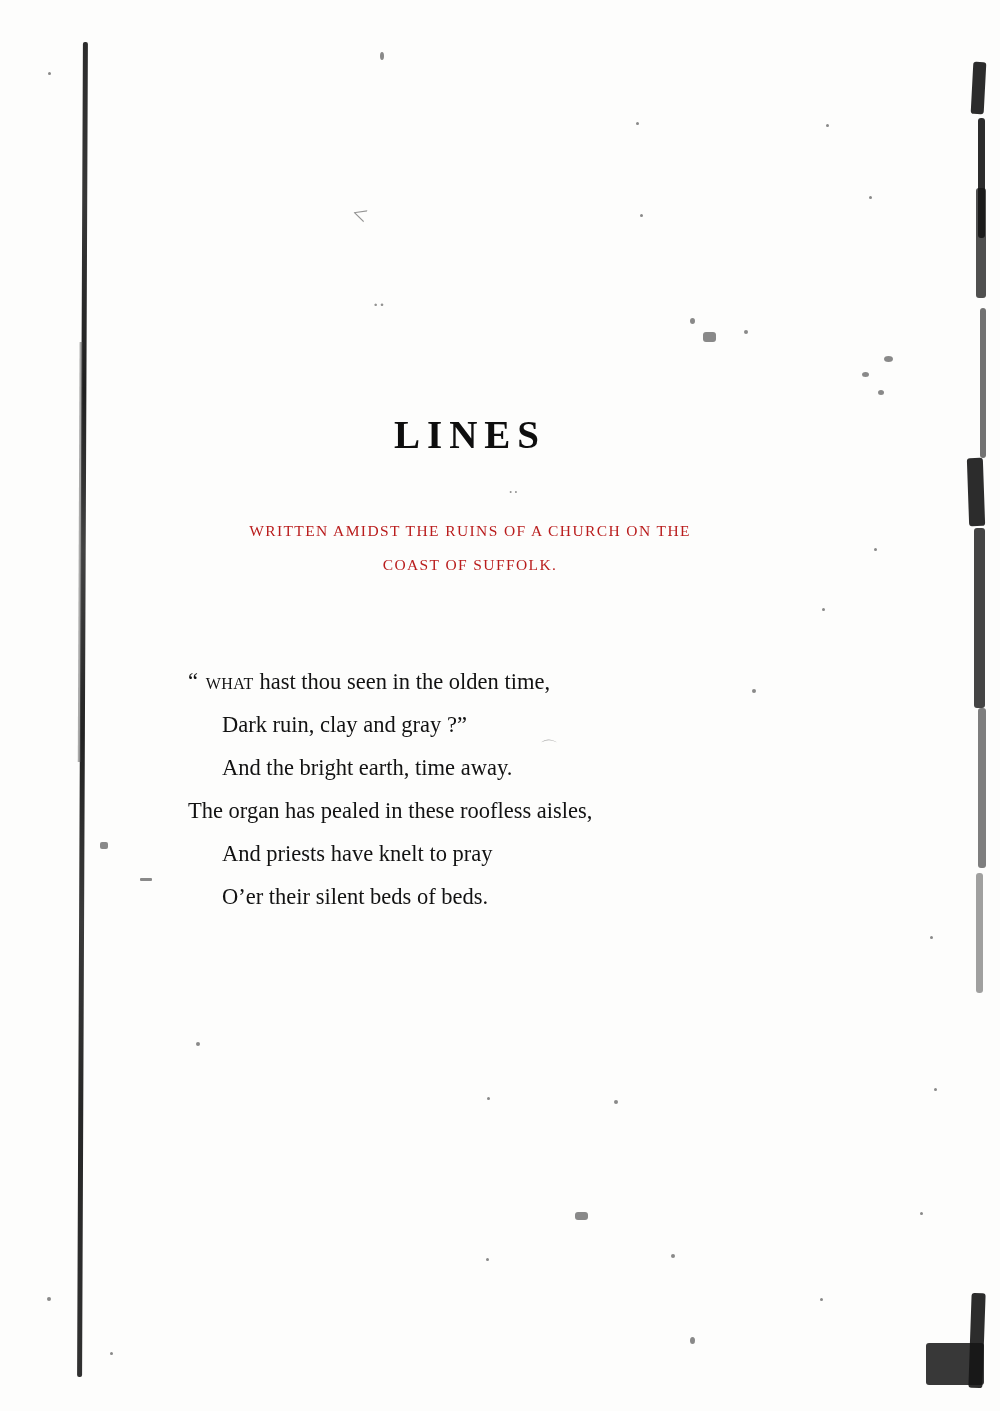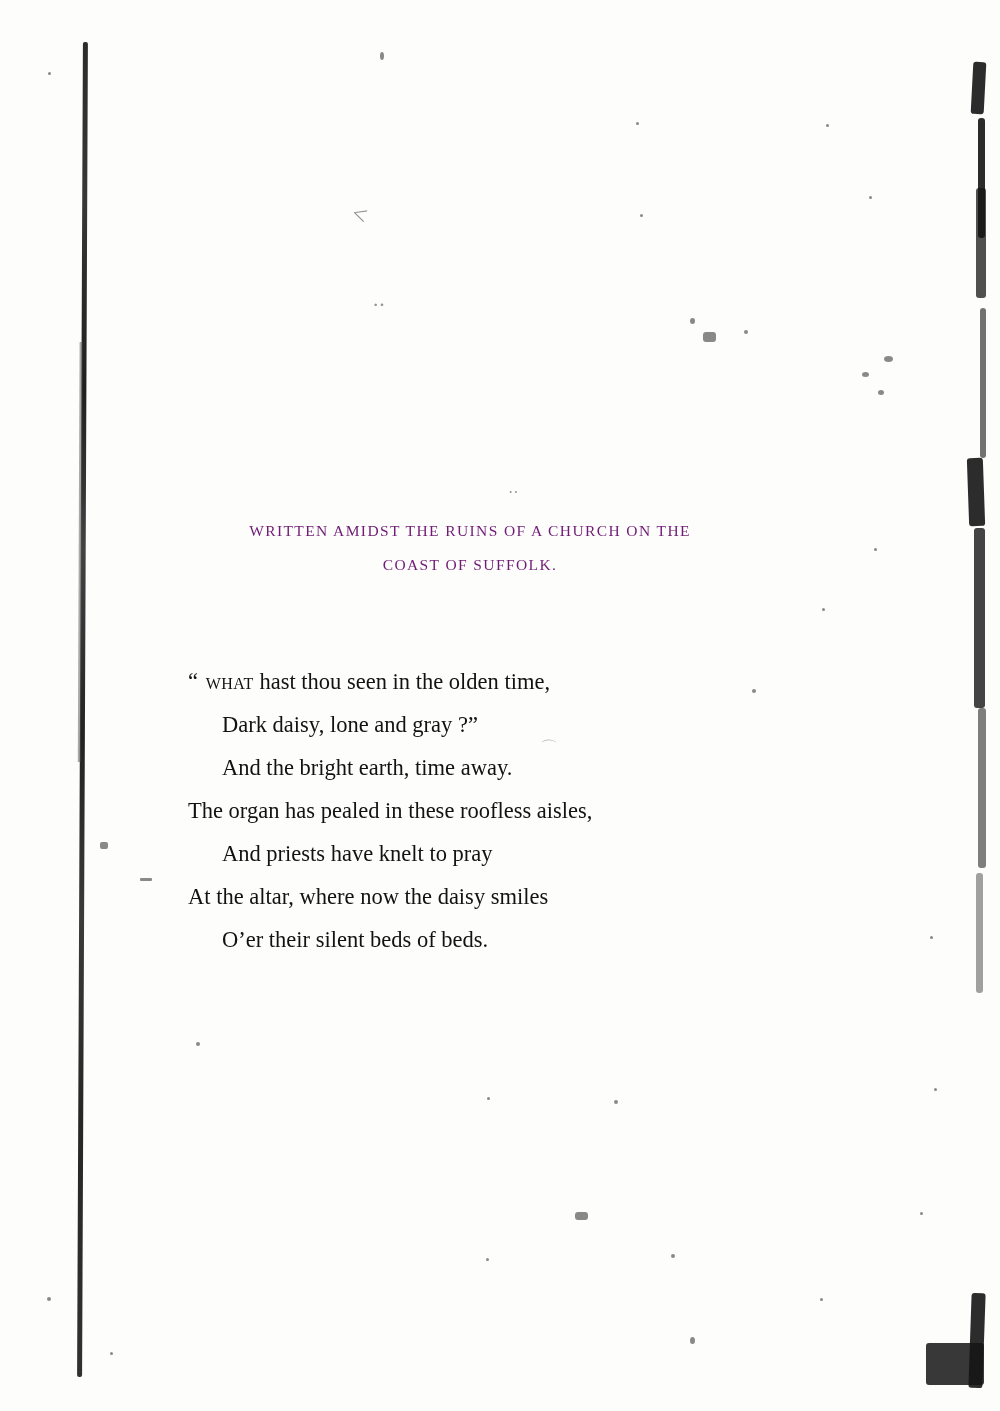--- a/index.html
+++ b/index.html
@@ -102,21 +102,21 @@
   }
   .subtitle {
     position: absolute;
     top: 514px;
     left: 0;
     width: 640px;
     text-align: center;
     font-size: 15.5px;
     letter-spacing: 1.4px;
     line-height: 34px;
-    color: #701a75;
+    color: #b91c1c;
     font-variant: small-caps;
     text-transform: uppercase;
   }
   .subtitle .ln { display: block; }
 
   .stanza {
     position: absolute;
     top: 660px;
     left: 38px;
     width: 600px;
@@ -187,30 +187,30 @@
   <div class="speck" style="left:920px; top:1212px; width:3px; height:3px;"></div>
   <div class="speck" style="left:934px; top:1088px; width:3px; height:3px;"></div>
   <div class="speck" style="left:930px; top:936px; width:3px; height:3px;"></div>
   <div class="smudge" style="left:352px; top:200px; font-size:26px; transform:rotate(18deg);">&lt;</div>
   <div class="smudge" style="left:372px; top:292px; font-size:22px;">·∙</div>
   <div class="smudge" style="left:508px; top:484px; font-size:16px;">··</div>
   <div class="smudge" style="left:540px; top:736px; font-size:18px; opacity:0.35;">⌒</div>
 
   <div class="content">
 
+    <h1 class="poem-title">LINES</h1>
 
     <div class="subtitle">
       <span class="ln">WRITTEN AMIDST THE RUINS OF A CHURCH ON THE</span>
       <span class="ln">COAST OF SUFFOLK.</span>
     </div>
 
     <div class="stanza">
       <div class="line"><span class="qmark">“ </span><span class="sc">What</span> hast thou seen in the olden time,</div>
-      <div class="line indent">Dark daisy, lone and gray ?”</div>
+      <div class="line indent">Dark ruin, clay and gray ?”</div>
       <div class="line indent">And the bright earth, time away.</div>
       <div class="line">The organ has pealed in these roofless aisles,</div>
       <div class="line indent">And priests have knelt to pray</div>
-      <div class="line">At the altar, where now the daisy smiles</div>
       <div class="line indent">O’er their silent beds of beds.</div>
     </div>
 
   </div>
 </div>
 
 </body></html>

